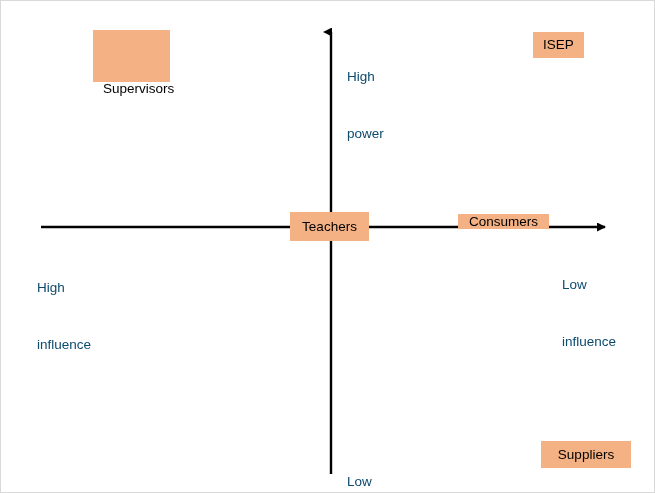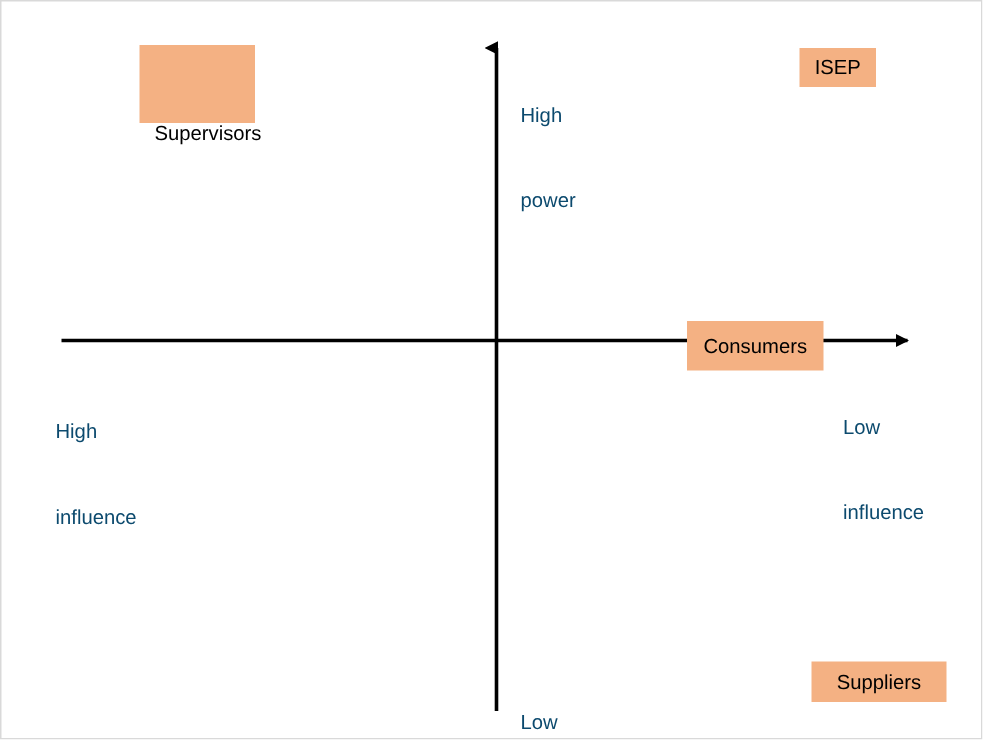--- a/index.html
+++ b/index.html
@@ -103,22 +103,25 @@
   </div>
 
   <div class="node-box left-align" style="left:48px; top:29px; width:77px; height:52px;margin-left:44px;">
     <span class="node-line">Supervisors</span>
   </div>
 
   <div class="node-box centered" style="left:532px; top:31px; width:51px; height:26px;">
     <span class="node-line">ISEP</span>
   </div>
 
+  <div class="node-box centered" style="left:289px; top:211px; width:79px; height:29px;">
+    <span class="node-line">Teachers</span>
+  </div>
 
-  <div class="node-box centered" style="left:457px; top:213px; width:91px; height:33px;">
+  <div class="node-box centered" style="left:457px; top:213px; width:91px; height:15px;">
     <span class="node-line">Consumers</span>
   </div>
 
   <div class="node-box centered" style="left:540px; top:440px; width:90px; height:27px;">
     <span class="node-line">Suppliers</span>
   </div>
 
 </div>
 
 </body></html>

